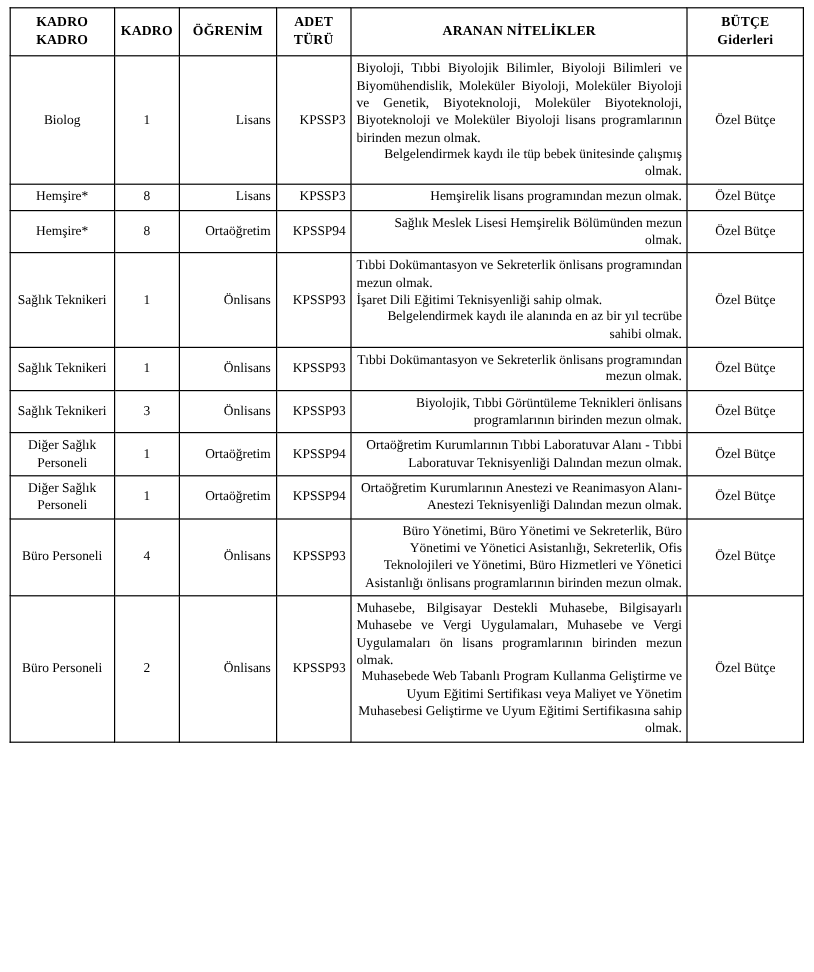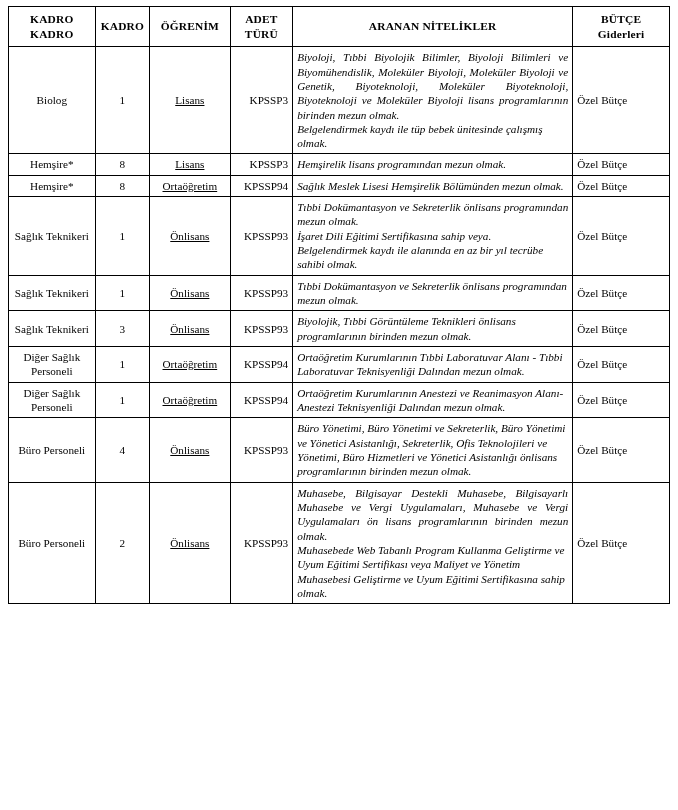--- a/index.html
+++ b/index.html
@@ -48,42 +48,41 @@
   col.c-butce    { width: 96px; }
 
   td.unvan {
     text-align: center;
     padding-left: 6px;
   }
   td.adet {
     text-align: center;
   }
   td.ogrenim {
-    text-align: center;
-    text-decoration: underline;
+    text-align: right;
   }
   td.puan {
     text-align: right;
   }
   td.nitelik {
     text-align: justify;
     text-justify: inter-word;
     padding-left: 6px;
     padding-right: 6px;
     hyphens: none;
-    font-style: italic;
   }
   td.butce {
+    text-align: center;
   }
   .nitelik p {
     margin: 0;
     text-align: justify;
   }
   .nitelik p.last {
-    text-align: left;
+    text-align: right;
   }
 </style>
 </head>
 <body>
 
 <div class="page">
   <table class="kadro">
     <colgroup>
       <col class="c-unvan">
       <col class="c-adet">
@@ -134,21 +133,21 @@
           </td>
           <td class="butce">Özel Bütçe</td>
         </tr>
         <tr>
           <td class="unvan">Sağlık Teknikeri</td>
           <td class="adet">1</td>
           <td class="ogrenim">Önlisans</td>
           <td class="puan">KPSSP93</td>
           <td class="nitelik">
             <p>Tıbbi Dokümantasyon ve Sekreterlik önlisans programından mezun olmak.</p>
-            <p>İşaret Dili Eğitimi Sertifikasına sahip veya.</p>
+            <p>İşaret Dili Eğitimi Teknisyenliği sahip olmak.</p>
             <p class="last">Belgelendirmek kaydı ile alanında en az bir yıl tecrübe sahibi olmak.</p>
           </td>
           <td class="butce">Özel Bütçe</td>
         </tr>
         <tr>
           <td class="unvan">Sağlık Teknikeri</td>
           <td class="adet">1</td>
           <td class="ogrenim">Önlisans</td>
           <td class="puan">KPSSP93</td>
           <td class="nitelik">

